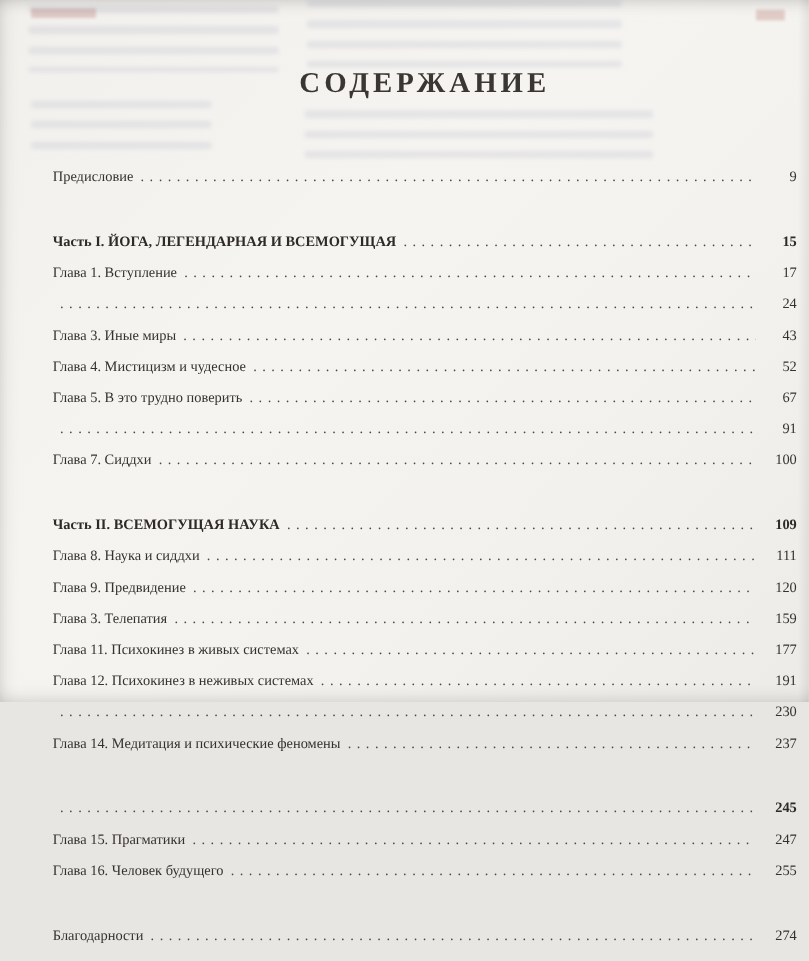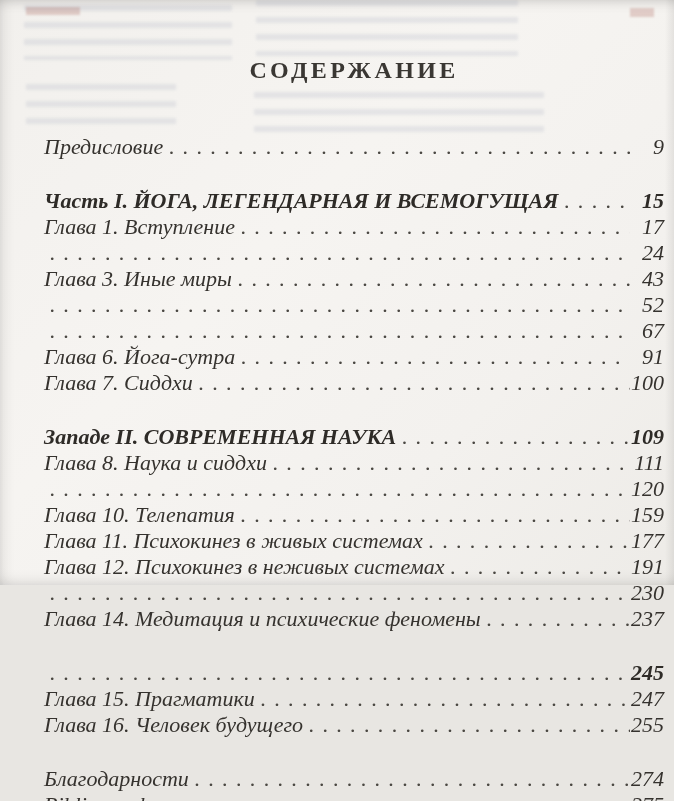--- a/index.html
+++ b/index.html
@@ -40,23 +40,22 @@
     font-size:24px;line-height:28px;
     font-weight:700;
     letter-spacing:.14em;
     color:#3a3733;
   }
   .toc{
     margin:50px 27px 0 27px;
   }
   .row{
     display:flex;align-items:flex-start;
-    font-size:22px;line-height:26px;
+    font-size:12px;line-height:26px;
     white-space:nowrap;
-    font-style:italic;
   }
   .row.gap{margin-top:28px;}
   .row .label{flex:0 0 auto;}
   .row.bold .label,.row.bold .page-num{font-weight:700;color:#2e2b27;}
   .row .dots{
     flex:1 1 auto;
     overflow:hidden;
     white-space:nowrap;
     letter-spacing:.38em;
     padding:0 2px 0 6px;
@@ -112,53 +111,55 @@
       <div class="row">
         <span class="dots" aria-hidden="true">........................................................................................................................</span>
         <span class="page-num">24</span>
       </div>
       <div class="row">
         <span class="label">Глава 3. Иные миры</span>
         <span class="dots" aria-hidden="true">........................................................................................................................</span>
         <span class="page-num">43</span>
       </div>
       <div class="row">
+        <span class="label">Глава 4. Мистицизм и чудесное</span>
         <span class="dots" aria-hidden="true">........................................................................................................................</span>
         <span class="page-num">52</span>
       </div>
       <div class="row">
+        <span class="label">Глава 5. В это трудно поверить</span>
         <span class="dots" aria-hidden="true">........................................................................................................................</span>
         <span class="page-num">67</span>
       </div>
       <div class="row">
-        <span class="label">Глава 6. Йога-сутра</span>
         <span class="dots" aria-hidden="true">........................................................................................................................</span>
         <span class="page-num">91</span>
       </div>
       <div class="row">
         <span class="label">Глава 7. Сиддхи</span>
         <span class="dots" aria-hidden="true">........................................................................................................................</span>
         <span class="page-num">100</span>
       </div>
       <div class="row bold gap">
-        <span class="label">Западе II. СОВРЕМЕННАЯ НАУКА</span>
+        <span class="label">Часть II. ВСЕМОГУЩАЯ НАУКА</span>
         <span class="dots" aria-hidden="true">........................................................................................................................</span>
         <span class="page-num">109</span>
       </div>
       <div class="row">
         <span class="label">Глава 8. Наука и сиддхи</span>
         <span class="dots" aria-hidden="true">........................................................................................................................</span>
         <span class="page-num">111</span>
       </div>
       <div class="row">
+        <span class="label">Глава 9. Предвидение</span>
         <span class="dots" aria-hidden="true">........................................................................................................................</span>
         <span class="page-num">120</span>
       </div>
       <div class="row">
-        <span class="label">Глава 10. Телепатия</span>
+        <span class="label">Глава 3. Телепатия</span>
         <span class="dots" aria-hidden="true">........................................................................................................................</span>
         <span class="page-num">159</span>
       </div>
       <div class="row">
         <span class="label">Глава 11. Психокинез в живых системах</span>
         <span class="dots" aria-hidden="true">........................................................................................................................</span>
         <span class="page-num">177</span>
       </div>
       <div class="row">
         <span class="label">Глава 12. Психокинез в неживых системах</span>

